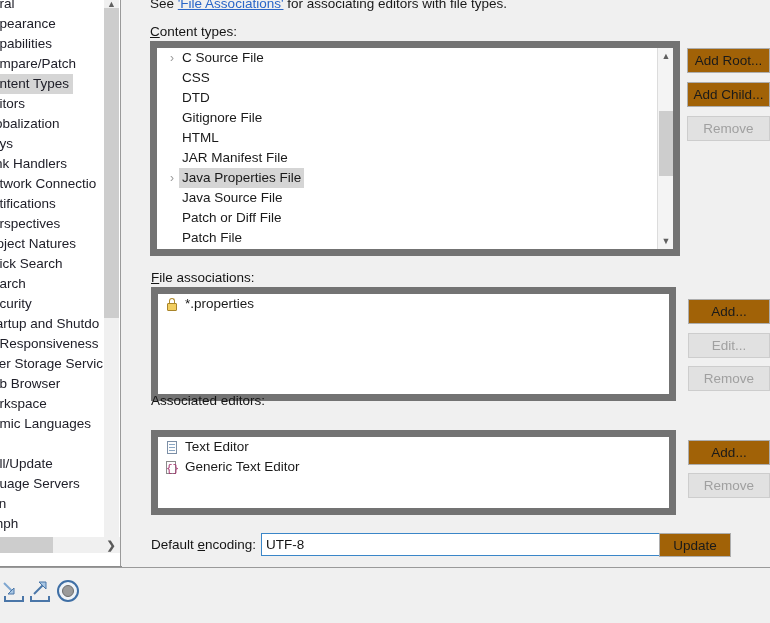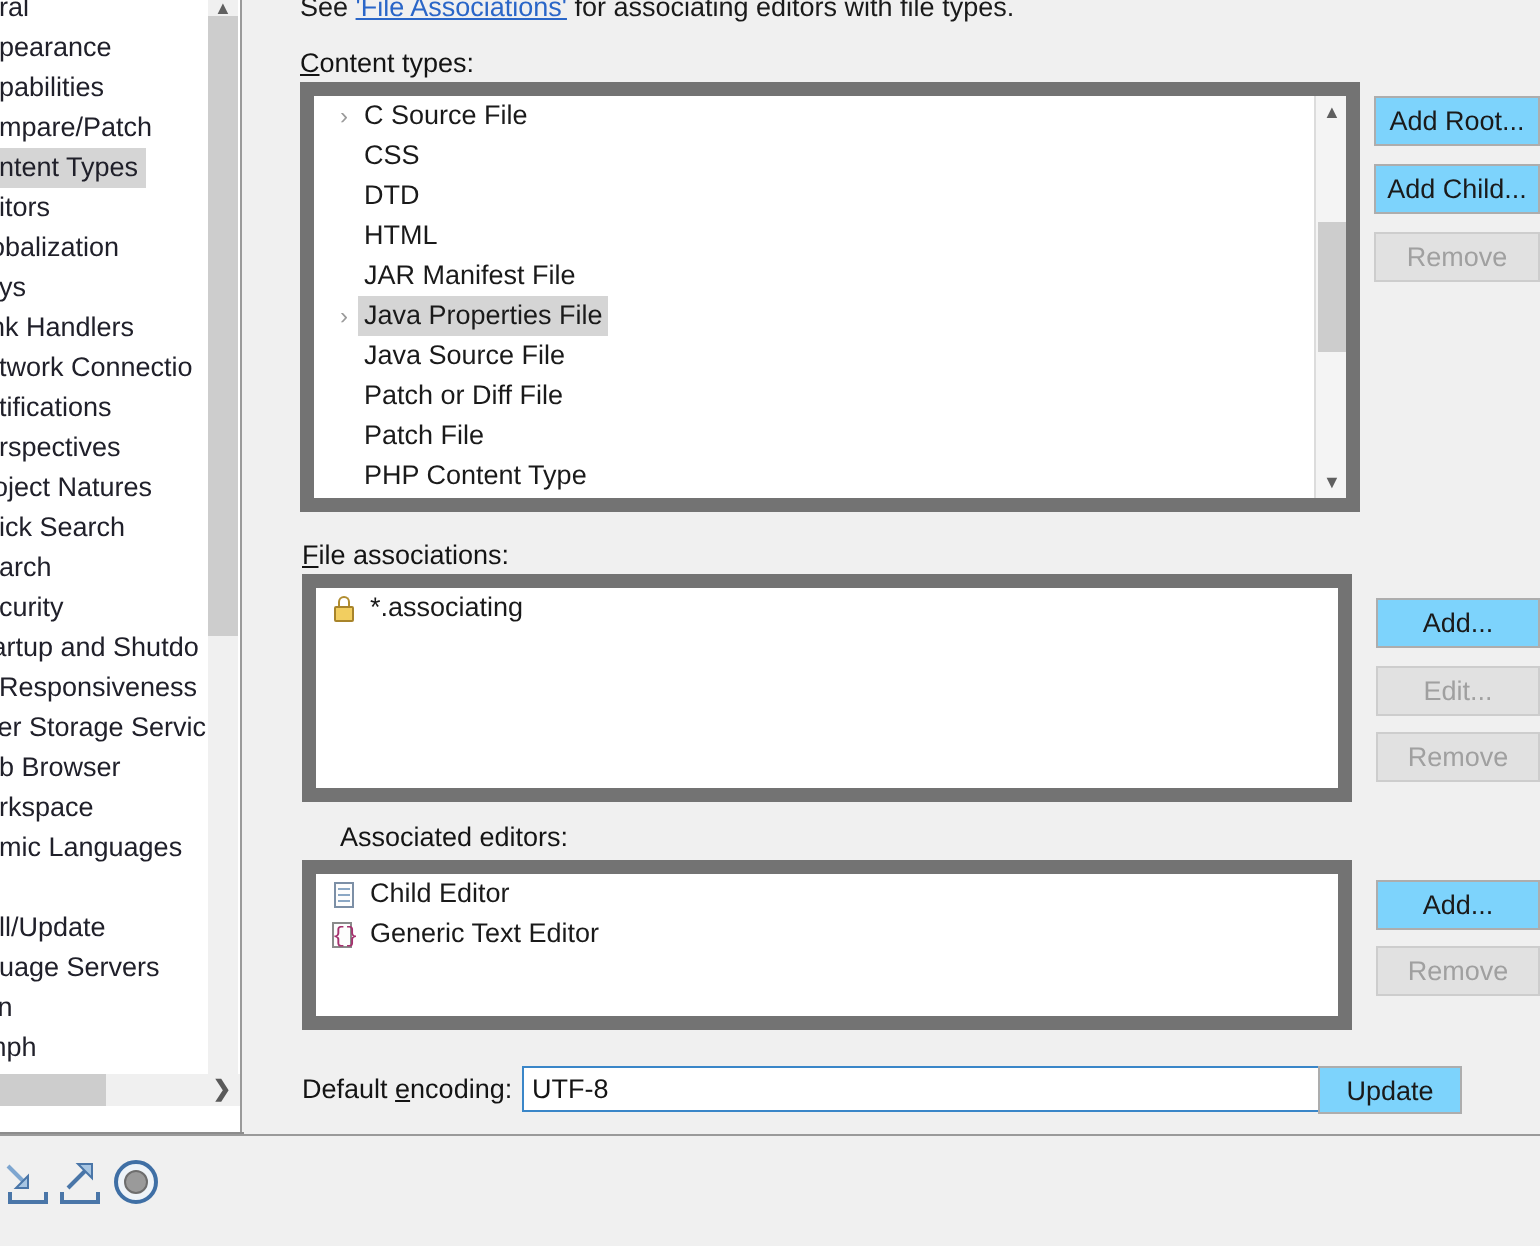--- a/index.html
+++ b/index.html
@@ -124,21 +124,21 @@
   .ico-lock .shk { position:absolute; left:4px; top:1px; width:6px; height:7px; border:1.5px solid #b08c2e; border-bottom:none; border-radius:4px 4px 0 0; box-sizing:border-box;}
   .ico-doc { }
   .ico-doc .pg { position:absolute; left:2px; top:1px; width:10px; height:13px; background:#fdfdfd; border:1px solid #7c8fa6; box-sizing:border-box;}
   .ico-doc .ln { position:absolute; left:4px; width:6px; height:1px; background:#8ba7c4;}
   .ico-gen .pg { position:absolute; left:1px; top:1px; width:10px; height:13px; background:#fdfdfd; border:1px solid #8a8a8a; box-sizing:border-box;}
   .ico-gen .br { position:absolute; left:1px; top:4px; font-size:11px; line-height:11px; color:#a5316e; font-family:"Liberation Mono", monospace;}
 
   
   .btn {
     position: absolute;
-    background: #7dd3fc;
+    background: #a16207;
     border: 1px solid #adadad;
     font-size: 13.5px; color: #1a1a1a;
     text-align: center;
     box-sizing: border-box;
     cursor: pointer;
     white-space: nowrap;
     font-family: "Liberation Sans", sans-serif;
     padding: 0;
   }
   .btn.disabled { color: #a0a0a0; border-color: #cdcdcd; background: #e1e1e1; cursor: default; }
@@ -273,20 +273,21 @@
 
     <div class="field-label" style="left:28px; top:24px;">
       <u>C</u><span>ontent types:</span>
     </div>
 
     <div class="listbox" id="content-types-box">
       <div id="ct-rows">
           <div class="ct-row"><span class="ct-chev">›</span><span class="ct-name">C Source File</span></div>
           <div class="ct-row"><span class="ct-chev"></span><span class="ct-name">CSS</span></div>
           <div class="ct-row"><span class="ct-chev"></span><span class="ct-name">DTD</span></div>
+          <div class="ct-row"><span class="ct-chev"></span><span class="ct-name">Gitignore File</span></div>
           <div class="ct-row"><span class="ct-chev"></span><span class="ct-name">HTML</span></div>
           <div class="ct-row"><span class="ct-chev"></span><span class="ct-name">JAR Manifest File</span></div>
           <div class="ct-row selected"><span class="ct-chev">›</span><span class="ct-name">Java Properties File</span></div>
           <div class="ct-row"><span class="ct-chev"></span><span class="ct-name">Java Source File</span></div>
           <div class="ct-row"><span class="ct-chev"></span><span class="ct-name">Patch or Diff File</span></div>
           <div class="ct-row"><span class="ct-chev"></span><span class="ct-name">Patch File</span></div>
           <div class="ct-row"><span class="ct-chev"></span><span class="ct-name">PHP Content Type</span></div>
         </div>
       <div class="ct-vsb">
         <div class="a-up">▲</div>
@@ -310,49 +311,49 @@
     </div>
   </div>
 
   <div class="listbox" id="file-assoc-box">
     <div id="fa-rows">
         <div class="list-row">
           <span class="ico ico-lock">
             <span class="shk"></span>
             <span class="body"></span>
           </span>
-          <span class="lbl">*.associating</span>
+          <span class="lbl">*.properties</span>
         </div>
       </div>
   </div>
 
   <button class="btn" style="left:688px; top:299px; width:82px; height:25px;">
     <span>Add...</span>
   </button>
   <button class="btn disabled" style="left:688px; top:333px; width:82px; height:25px;">
     <span>Edit...</span>
   </button>
   <button class="btn disabled" style="left:688px; top:366px; width:82px; height:25px;">
     <span>Remove</span>
   </button>
 
-  <div class="field-label" style="left:151px; top:411px;margin-left:19px;">
+  <div class="field-label" style="left:151px; top:393px;">
     <span>Associated editors:</span>
   </div>
 
   <div class="listbox" id="assoc-ed-box">
     <div id="ae-rows">
         <div class="list-row">
           <span class="ico ico-doc">
             <span class="pg"></span>
             <span class="ln" style="top:4px"></span>
             <span class="ln" style="top:7px"></span>
             <span class="ln" style="top:10px"></span>
           </span>
-          <span class="lbl">Child Editor</span>
+          <span class="lbl">Text Editor</span>
         </div>
         <div class="list-row">
           <span class="ico ico-gen">
             <span class="pg"></span>
             <span class="br">{}</span>
           </span>
           <span class="lbl">Generic Text Editor</span>
         </div>
       </div>
   </div>

